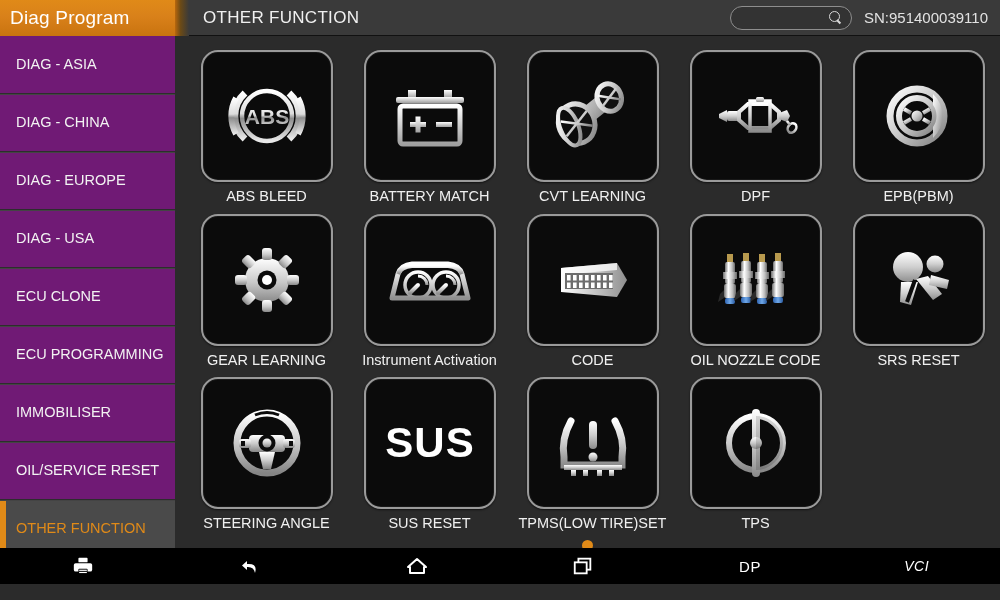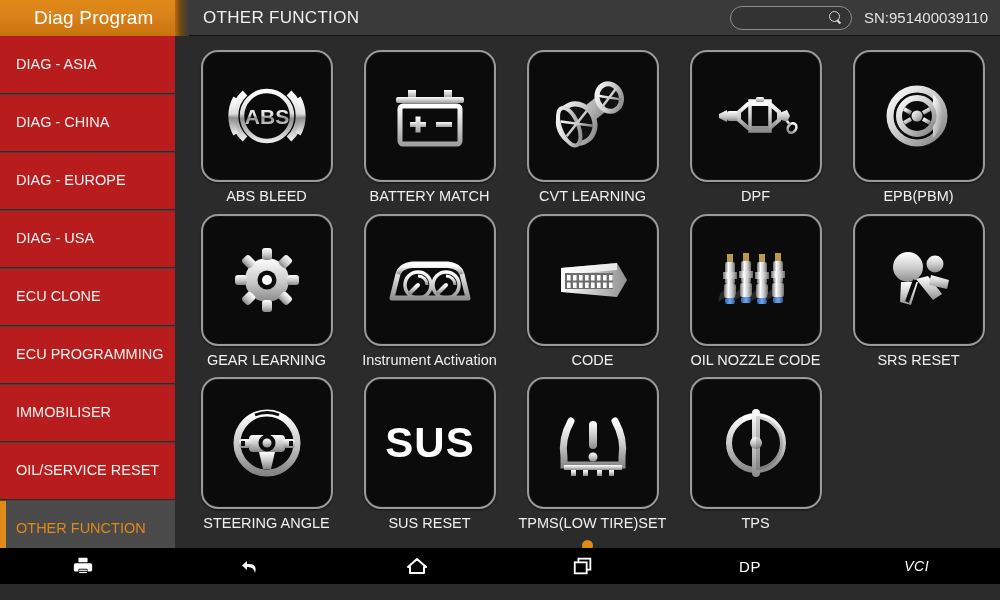--- a/index.html
+++ b/index.html
@@ -10,21 +10,21 @@
     color:#e8e8e8;
     -webkit-font-smoothing:antialiased;
   }
   .screen { position:relative; width:1000px; height:600px; background:#2b2b2b; }
 
   
   .topbar { position:absolute; left:0; top:0; width:1000px; height:36px; display:flex; }
   .brand {
     width:175px; height:36px;
     background:linear-gradient(to bottom,#e08a18 0%,#d9811a 45%,#c9730f 100%);
-    display:flex; align-items:center; padding-left:34px;
+    display:flex; align-items:center; padding-left:10px;
     font-size:19px; color:#ffffff; letter-spacing:.2px;
   }
   .brand-fade {
     width:14px; height:36px;
     background:linear-gradient(to right,#b8670d 0%,#6b4a16 40%,#3a3a3a 100%);
   }
   .topbar-main {
     flex:1; height:36px; background:#3a3a3a;
     display:flex; align-items:center; justify-content:space-between;
     padding-left:14px; padding-right:12px;
@@ -57,21 +57,21 @@
   .sidebar {
     position:absolute; left:0; top:36px; width:175px; height:528px;
     background:#3a3a3a;
   }
   .side-item {
     position:relative; width:175px; min-height:58px;
     display:flex; align-items:center; padding:6px 10px 6px 16px;
     border-bottom:1px solid #2d2d2d;
     border-top:1px solid #444444;
     font-size:14.5px; color:#f2f2f2; line-height:1.35;
-    background:#b91c1c;
+    background:#701a75;
   }
   .side-item:first-child { border-top:none; }
   .side-item.two-line { min-height:58px; }
   .side-item.active { background:#4a4a4a; color:#e08a18; }
   .side-item.active::before {
     content:""; position:absolute; left:0; top:0; width:6px; height:100%;
     background:#e08a18;
   }
 
   

